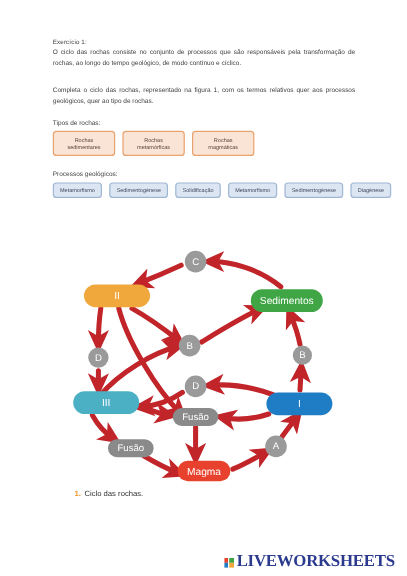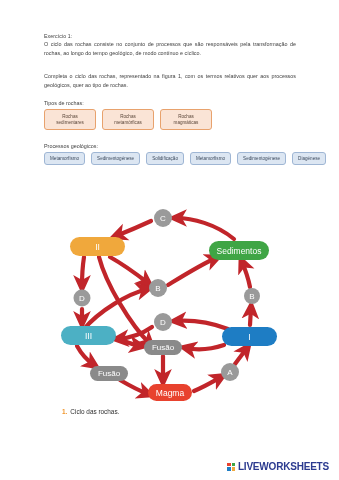--- a/index.html
+++ b/index.html
@@ -128,24 +128,25 @@
   }
   .logo-mark {
     width: 8px; height: 8px;
     display: grid;
     grid-template-columns: 1fr 1fr;
     grid-template-rows: 1fr 1fr;
     gap: 0.6px;
   }
   .logo-mark i { display: block; }
   .logo-text {
-    font-size: 10px;
+    font-size: 14px;
     font-weight: bold;
     letter-spacing: -0.2px;
     color: #2b3a8f;
+    font-family: Liberation Serif, serif;
   }
 </style>
 </head>
 <body>
 
 <div class="sheet">
 
   <div class="exercise-label">Exercício 1:</div>
 
   <div class="para para-1">O ciclo das rochas consiste no conjunto de processos que são responsáveis pela transformação de rochas, ao longo do tempo geológico, de modo contínuo e cíclico.</div>

